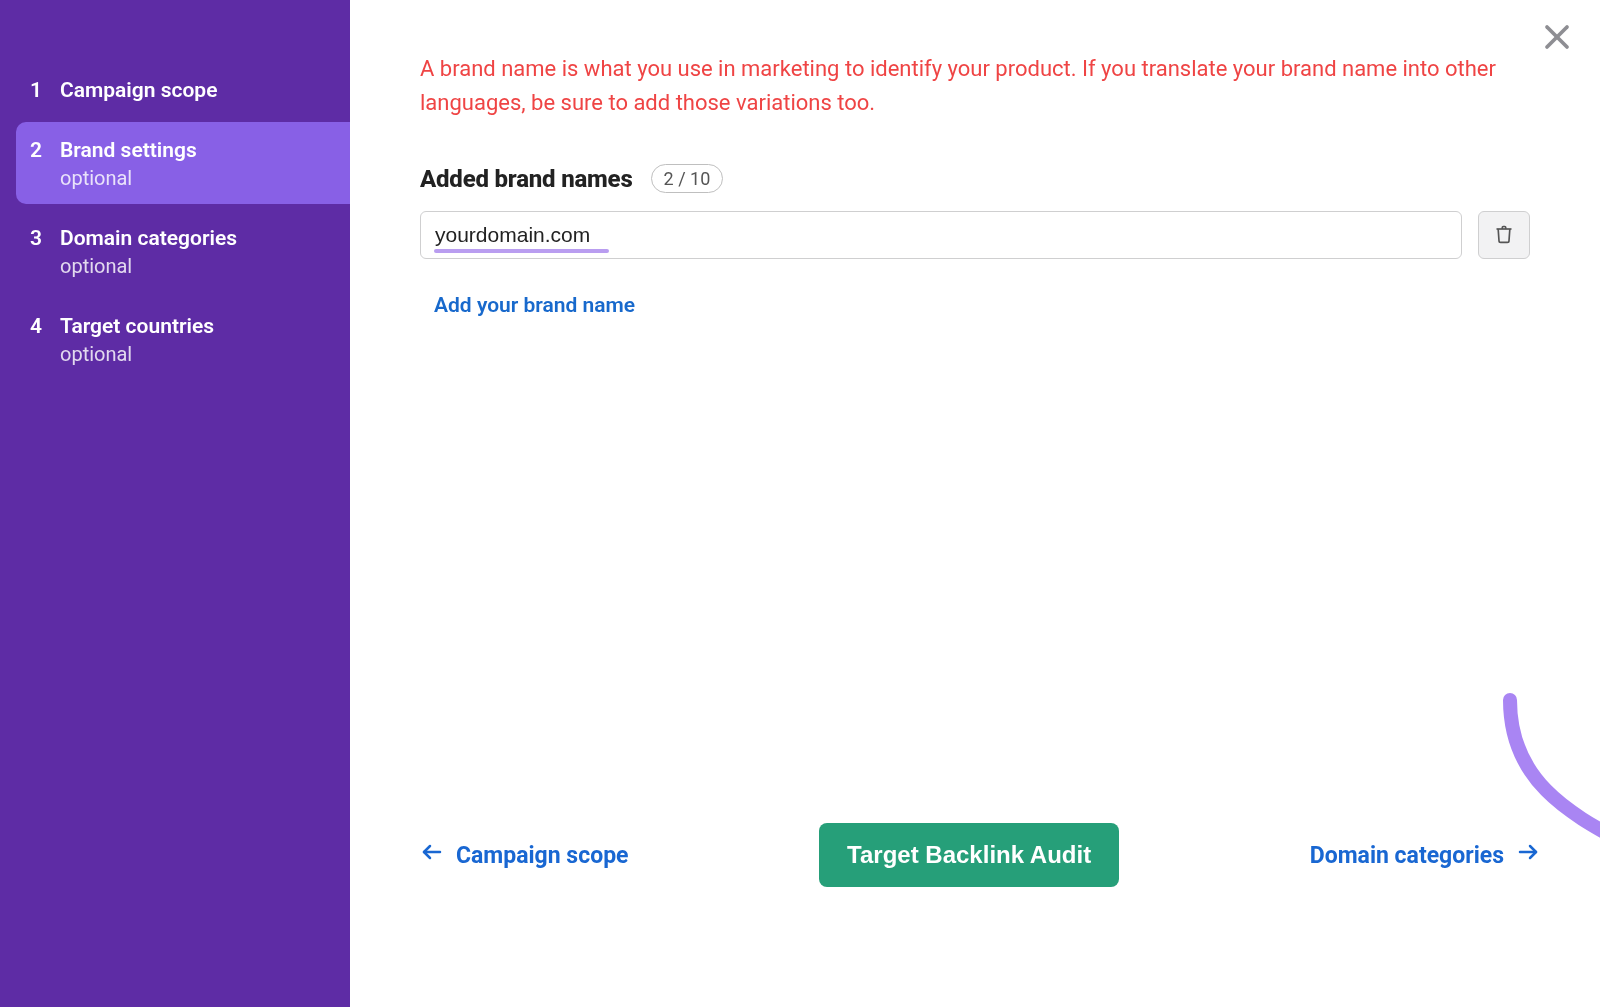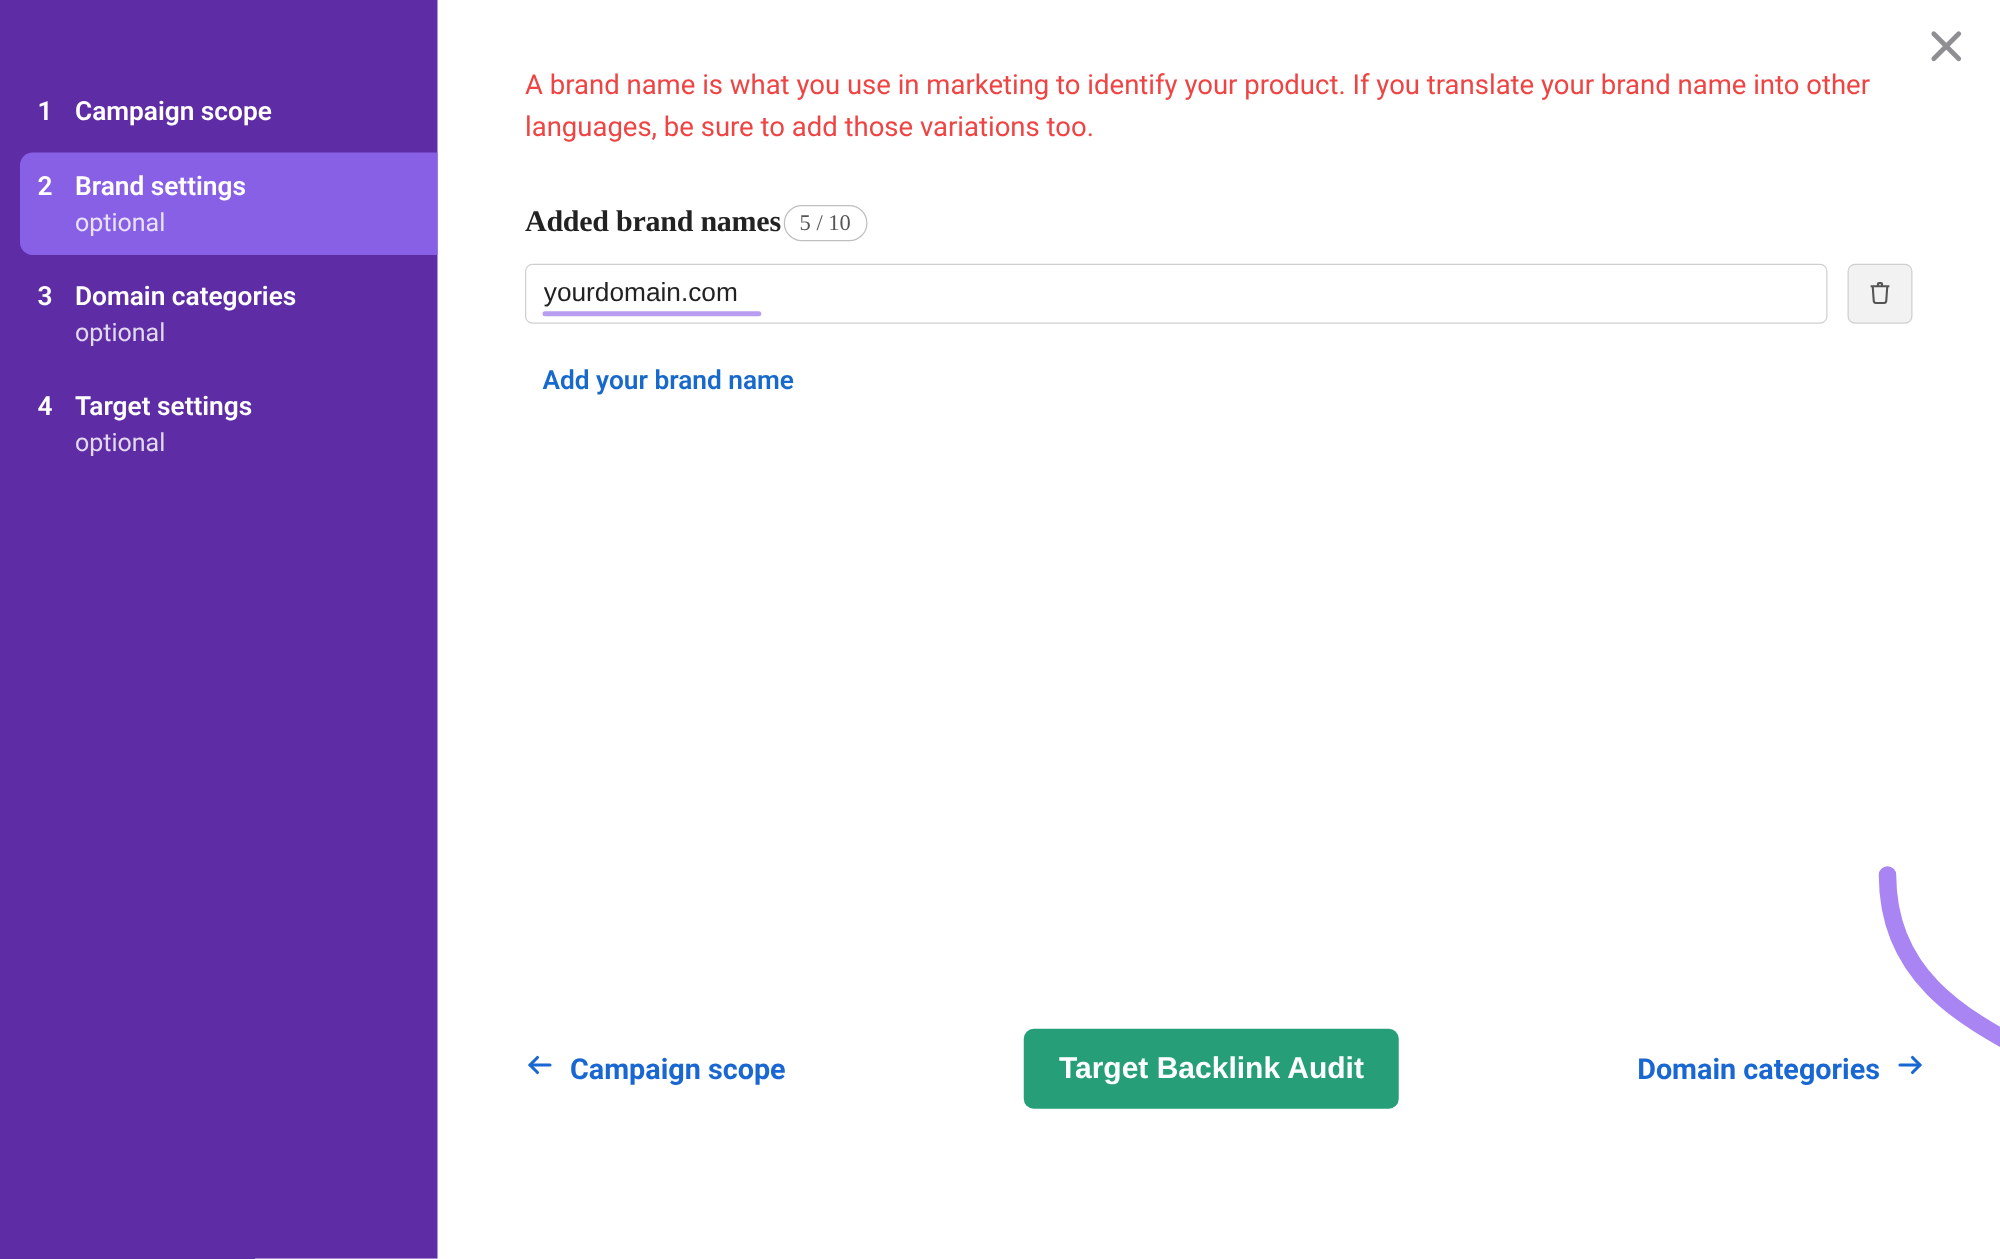--- a/index.html
+++ b/index.html
@@ -17,21 +17,21 @@
 
     .main { flex: 1 1 auto; position: relative; padding: 52px 70px 0 70px; }
     .close-btn { position: absolute; top: 22px; right: 28px; background: none; border: 0; cursor: pointer; color: #8e8e93; }
     .close-btn svg { width: 30px; height: 30px; display: block; }
 
     .heading { font-size: 34px; font-weight: 800; letter-spacing: -0.4px; line-height: 1.25; margin-bottom: 26px; }
     .heading .domain { color: #8a8a8a; font-weight: 800; }
 
     .intro { font-size: 22px; line-height: 1.55; color: #ef4444; max-width: 1090px; margin-bottom: 44px; }
 
-    .subhead-row { display: flex; align-items: center; gap: 2px; margin-bottom: 18px; font-family: Liberation Serif, serif; }
+    .subhead-row { display: flex; align-items: center; gap: 18px; margin-bottom: 18px; }
     .subhead { font-size: 24px; font-weight: 800; letter-spacing: -0.2px; }
     .pill { display: inline-block; border: 1px solid #bfbfbf; border-radius: 16px; padding: 3px 12px; font-size: 18px; color: #555; }
 
     .brand-row { display: flex; gap: 16px; margin-bottom: 14px; }
     .brand-input-wrap { flex: 1 1 auto; position: relative; }
     .brand-input { width: 100%; height: 48px; border: 1px solid #cfcfd0; border-radius: 6px; font-size: 21px; padding: 0 14px; color: #222; }
     .underline { position: absolute; left: 14px; bottom: 6px; height: 4px; background: #b99df0; border-radius: 2px; }
     .trash-btn { width: 52px; height: 48px; border: 1px solid #cfcfd0; border-radius: 6px; background: #f2f2f3; cursor: pointer; display: flex; align-items: center; justify-content: center; color: #555; }
 
     .add-link { display: inline-block; margin-top: 20px; margin-left: 14px; font-size: 21px; font-weight: 600; color: #1869cc; cursor: pointer; }
@@ -65,21 +65,21 @@
       <li class="step-item">
         <span class="step-num">3</span>
         <span class="step-labels">
           <span class="step-label">Domain categories</span>
           <span class="step-sub">optional</span>
         </span>
       </li>
       <li class="step-item">
         <span class="step-num">4</span>
         <span class="step-labels">
-          <span class="step-label">Target settings</span>
+          <span class="step-label">Target countries</span>
           <span class="step-sub">optional</span>
         </span>
       </li>
     </ul>
   </aside>
 
   <main class="main">
 
     <button class="close-btn">
       <span>
@@ -88,21 +88,21 @@
             <line x1="20" y1="4" x2="4" y2="20"></line>
           </svg>
       </span>
     </button>
 
 
     <p class="intro">A brand name is what you use in marketing to identify your product. If you translate your brand name into other languages, be sure to add those variations too.</p>
 
     <div class="subhead-row">
       <div class="subhead">Added brand names</div>
-      <span class="pill">5 / 10</span>
+      <span class="pill">2 / 10</span>
     </div>
 
     <div class="brand-row">
       <div class="brand-input-wrap">
         <input class="brand-input" value="yourdomain.com" style="">
         <span class="underline" style="width:175px"></span>
       </div>
       <button class="trash-btn">
         <span>
           <svg width="20" height="20" viewBox="0 0 24 24" fill="none" stroke="currentColor" stroke-width="2">

